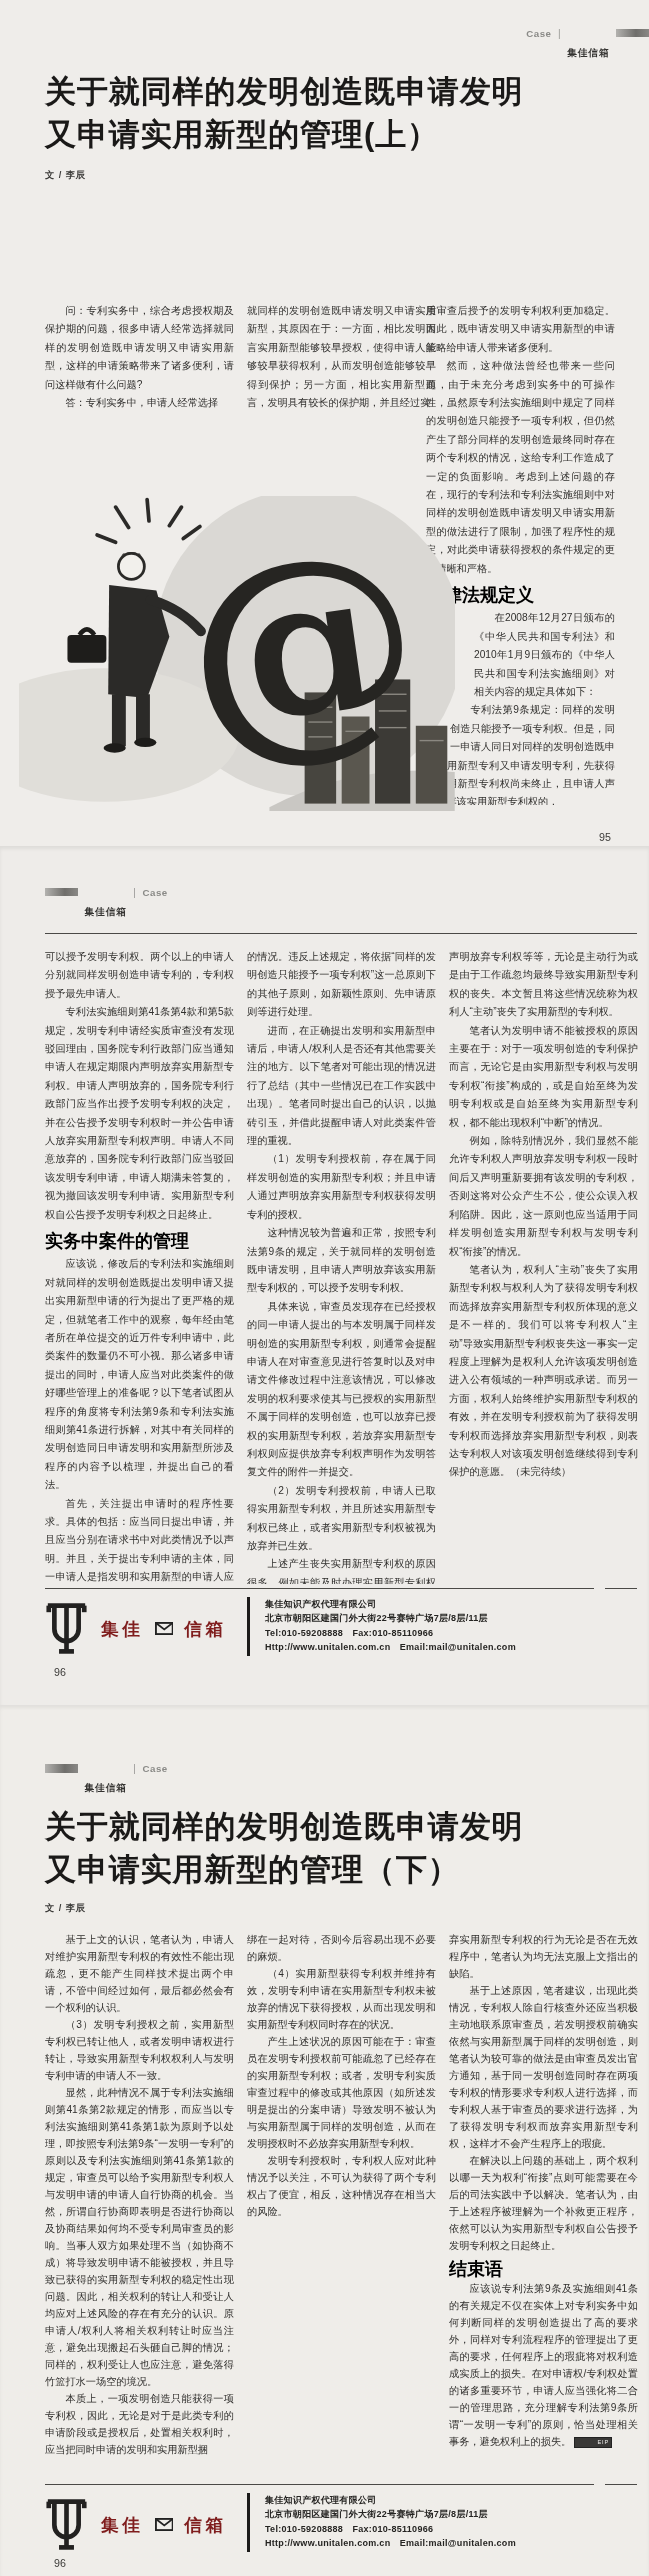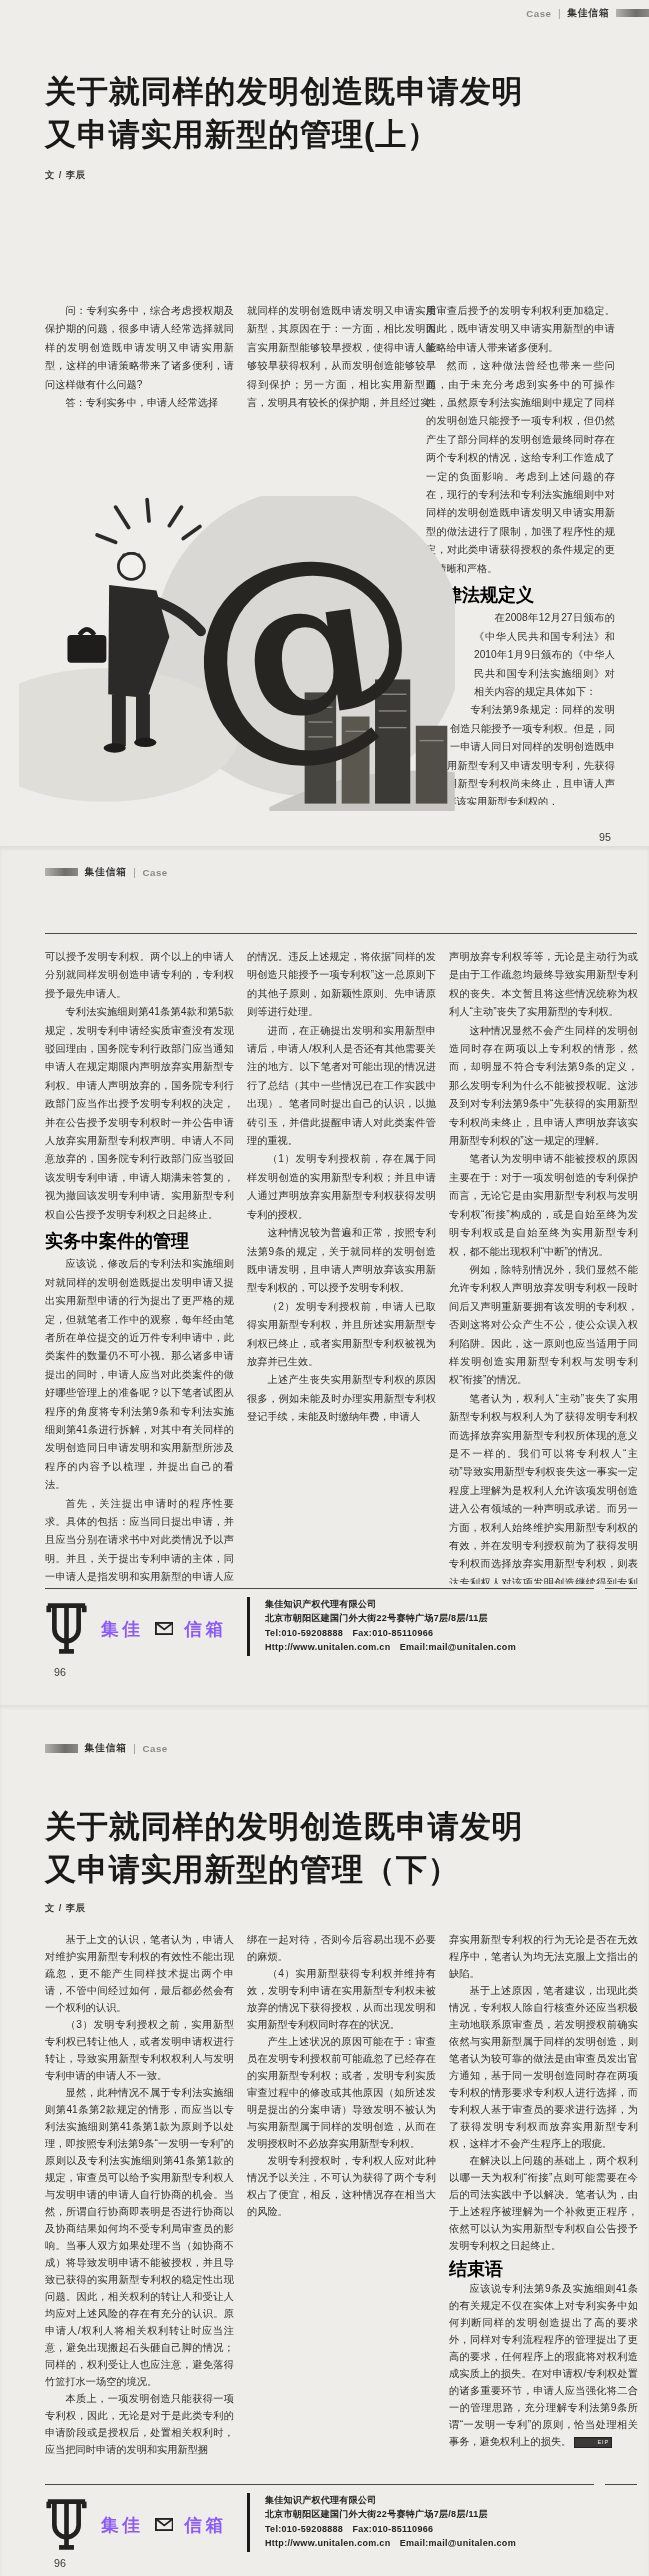--- a/index.html
+++ b/index.html
@@ -7,21 +7,21 @@
           font-family:"Liberation Sans","DejaVu Sans",sans-serif;color:#2e2d2b;}
   .sheet{position:absolute;left:0;width:649px;}
   .s1{top:0;height:846px;background:#efedea;}
   .s2{top:846px;height:859px;background:#eeece9;box-shadow:inset 0 2.8px 3.7px rgba(0,0,0,.07);}
   .s3{top:1705px;height:871px;background:#efede9;box-shadow:inset 0 2.8px 3.7px rgba(0,0,0,.06);}
 
   
   .hdr{position:absolute;display:flex;align-items:center;gap:6.5px;font-size:9.7px;}
   .hdr .case{color:#8a8a87;font-weight:bold;letter-spacing:0.5px;}
   .hdr .sep{color:#9a9a97;font-size:10.2px;}
-  .hdr .brand{color:#343331;font-weight:bold;letter-spacing:0.9px;}
+  .hdr .brand{color:#343331;font-weight:bold;letter-spacing:0.9px;margin-top:40px;}
   .hbar{width:33px;height:8.3px;background:linear-gradient(90deg,#b3b2af,#6f6e6b 60%,#8a8986);}
 
   
   .title{position:absolute;left:45px;font-size:31px;font-weight:bold;color:#1a1918;
          line-height:43px;letter-spacing:0.9px;margin:0;}
   .byline{position:absolute;left:45px;font-size:9.3px;font-weight:bold;color:#3a3937;letter-spacing:0.9px;}
 
   
   .col{position:absolute;width:189px;font-size:10.2px;line-height:18.4px;text-align:justify;
        color:#302f2d;overflow:hidden;}
@@ -34,21 +34,21 @@
   .shim2{float:left;clear:left;width:24px;height:56px;}
 
   .pagenum{position:absolute;font-size:10.7px;color:#3c3b39;}
 
   .rule{position:absolute;height:0.9px;background:#4a4946;}
   .ruledash{position:absolute;height:0.9px;background:#4a4946;}
 
   
   .footer{position:absolute;left:45px;width:594px;display:flex;align-items:flex-start;}
   .flogo{display:flex;align-items:center;gap:13px;margin-top:3.7px;}
-  .flogo-text{font-size:17.6px;font-weight:bold;color:#8b5cf6;letter-spacing:3.7px;display:flex;align-items:center;gap:11px;}
+  .flogo-text{font-size:17.6px;font-weight:bold;color:#7f1d1d;letter-spacing:3.7px;display:flex;align-items:center;gap:11px;}
   .fdiv{width:2.8px;height:59px;background:#1c1b1a;margin:0 15px 0 20.4px;}
   .finfo{font-size:9px;font-weight:bold;color:#252422;line-height:14.4px;letter-spacing:0.3px;white-space:nowrap;}
   .endmark{display:inline-block;background:#3a3937;border:0.9px solid #222;color:#efeeec;
            font-size:5.6px;line-height:8.3px;height:8.3px;padding:0 1.9px;letter-spacing:0.9px;vertical-align:0.9px;}
 
   .illu{position:absolute;left:18.6px;top:496px;width:436px;height:315px;}
 </style>
 </head>
 <body>
 
@@ -148,27 +148,27 @@
       <div class="subhead">实务中案件的管理</div>
       <p>应该说，修改后的专利法和实施细则对就同样的发明创造既提出发明申请又提出实用新型申请的行为提出了更严格的规定，但就笔者工作中的观察，每年经由笔者所在单位提交的近万件专利申请中，此类案件的数量仍不可小视。那么诸多申请提出的同时，申请人应当对此类案件的做好哪些管理上的准备呢？以下笔者试图从程序的角度将专利法第9条和专利法实施细则第41条进行拆解，对其中有关同样的发明创造同日申请发明和实用新型所涉及程序的内容予以梳理，并提出自己的看法。</p>
       <p>首先，关注提出申请时的程序性要求。具体的包括：应当同日提出申请，并且应当分别在请求书中对此类情况予以声明。并且，关于提出专利申请的主体，同一申请人是指发明和实用新型的申请人应当完全一致，这里不包含申请人部分相同</p>
     </div>
 
     <div class="col" style="left:247px;top:102px;height:636px;">
       <p class="cont">的情况。违反上述规定，将依据“同样的发明创造只能授予一项专利权”这一总原则下的其他子原则，如新颖性原则、先申请原则等进行处理。</p>
       <p>进而，在正确提出发明和实用新型申请后，申请人/权利人是否还有其他需要关注的地方。以下笔者对可能出现的情况进行了总结（其中一些情况已在工作实践中出现）。笔者同时提出自己的认识，以抛砖引玉，并借此提醒申请人对此类案件管理的重视。</p>
       <p>（1）发明专利授权前，存在属于同样发明创造的实用新型专利权；并且申请人通过声明放弃实用新型专利权获得发明专利的授权。</p>
       <p>这种情况较为普遍和正常，按照专利法第9条的规定，关于就同样的发明创造既申请发明，且申请人声明放弃该实用新型专利权的，可以授予发明专利权。</p>
+      <p>具体来说，审查员发现存在已经授权的同一申请人提出的与本发明属于同样发明创造的实用新型专利权，则通常会提醒申请人在对审查意见进行答复时以及对申请文件修改过程中注意该情况，可以修改发明的权利要求使其与已授权的实用新型不属于同样的发明创造，也可以放弃已授权的实用新型专利权，若放弃实用新型专利权则应提供放弃专利权声明作为发明答复文件的附件一并提交。</p>
       <p>（2）发明专利授权前，申请人已取得实用新型专利权，并且所述实用新型专利权已终止，或者实用新型专利权被视为放弃并已生效。</p>
       <p>上述产生丧失实用新型专利权的原因很多，例如未能及时办理实用新型专利权登记手续，未能及时缴纳年费，申请人</p>
     </div>
 
     <div class="col" style="left:449px;top:102px;height:636px;">
       <p class="cont">声明放弃专利权等等，无论是主动行为或是由于工作疏忽均最终导致实用新型专利权的丧失。本文暂且将这些情况统称为权利人“主动”丧失了实用新型的专利权。</p>
-      <p>这种情况显然不会产生同样的发明创造同时存在两项以上专利权的情形，然而，却明显不符合专利法第9条的定义，那么发明专利为什么不能被授权呢。这涉及到对专利法第9条中“先获得的实用新型专利权尚未终止，且申请人声明放弃该实用新型专利权的”这一规定的理解。</p>
       <p>笔者认为发明申请不能被授权的原因主要在于：对于一项发明创造的专利保护而言，无论它是由实用新型专利权与发明专利权“衔接”构成的，或是自始至终为发明专利权或是自始至终为实用新型专利权，都不能出现权利“中断”的情况。</p>
       <p>例如，除特别情况外，我们显然不能允许专利权人声明放弃发明专利权一段时间后又声明重新要拥有该发明的专利权，否则这将对公众产生不公，使公众误入权利陷阱。因此，这一原则也应当适用于同样发明创造实用新型专利权与发明专利权“衔接”的情况。</p>
       <p><span>笔者认为，权利人“主动”丧失了实用新型专利权与权利人为了获得发明专利权而选择放弃实用新型专利权所体现的意义是不一样的。我们可以将专利权人“主动”导致实用新型专利权丧失这一事实一定程度上理解为是权利人允许该项发明创造进入公有领域的一种声明或承诺。而另一方面，权利人始终维护实用新型专利权的有效，并在发明专利授权前为了获得发明专利权而选择放弃实用新型专利权，则表达专利权人对该项发明创造继续得到专利保护的意愿。（未完待续）</span>
         </p>
     </div>
 
     <div class="rule" style="left:45px;top:742px;width:549px;"></div>
     <div class="ruledash" style="left:605px;top:742px;width:32px;"></div>
 
     <div class="footer" style="top:751px;">

